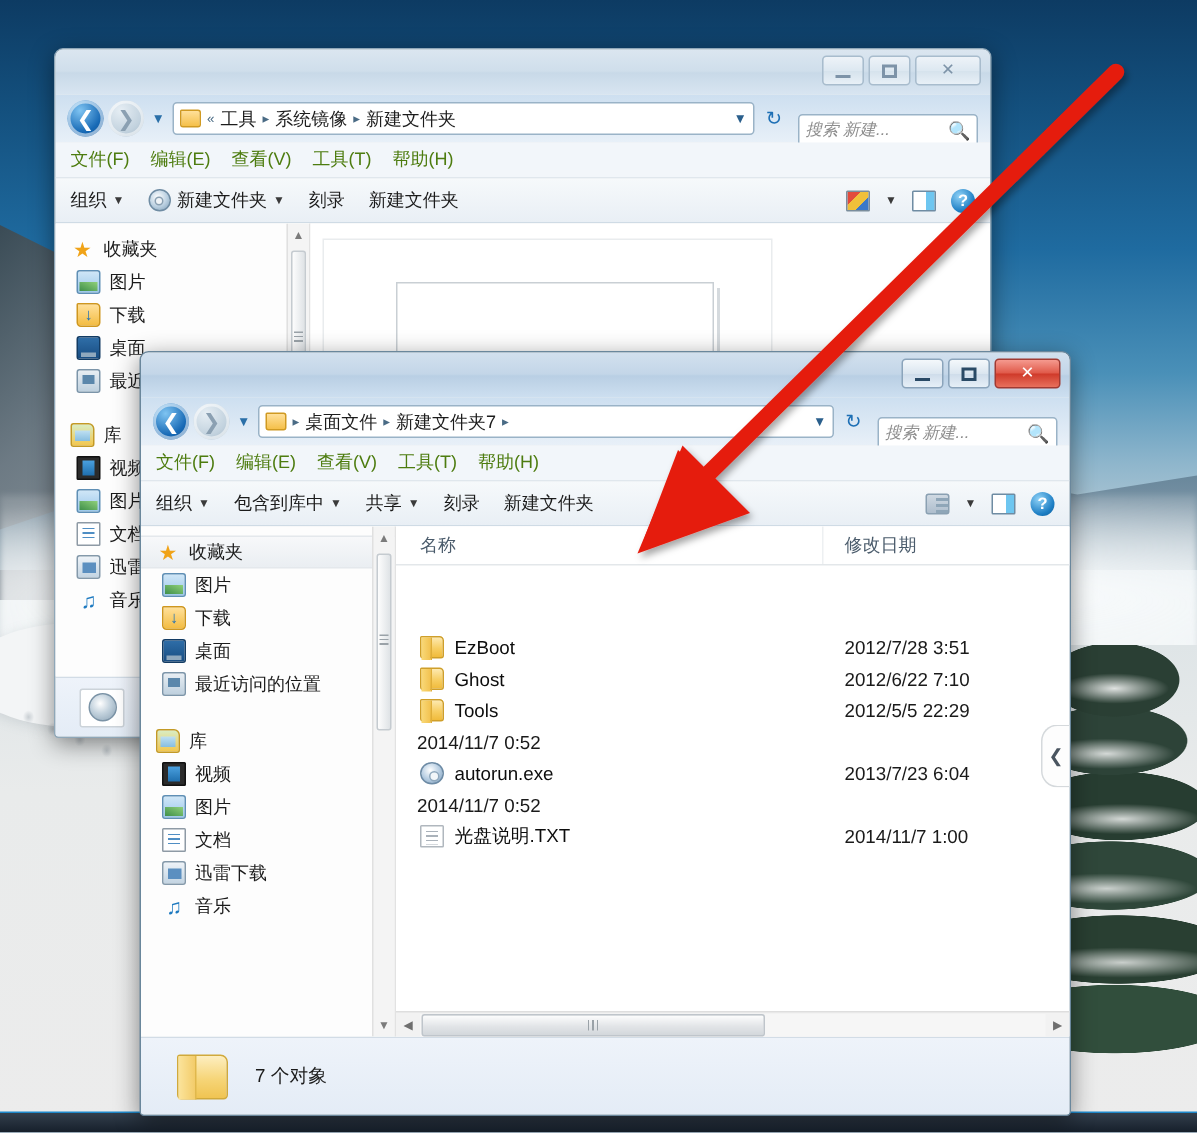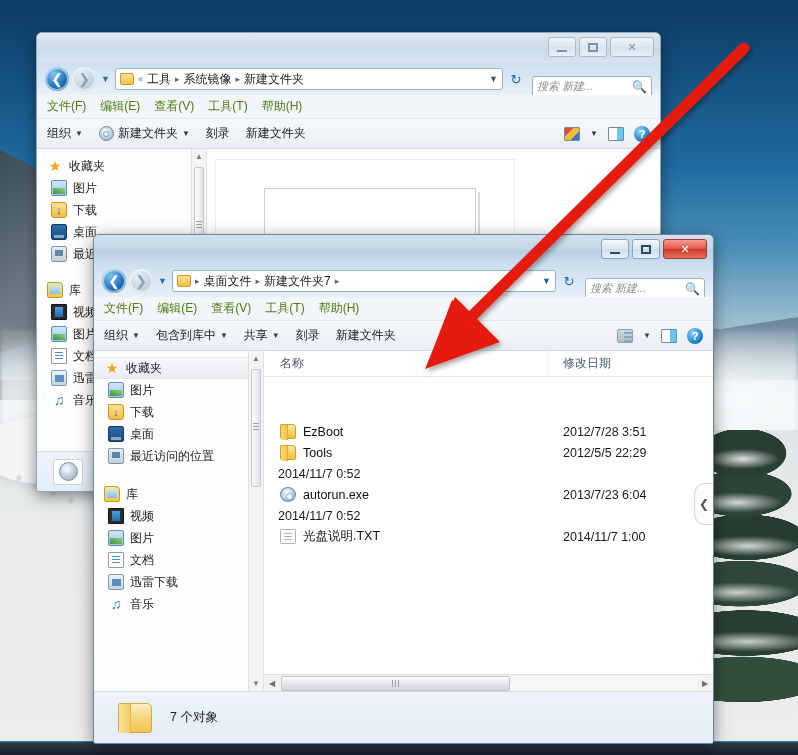--- a/index.html
+++ b/index.html
@@ -563,20 +563,27 @@
         <div class="row">
           <span class="nm">
             <span class="fico folder"></span>
             <span>EzBoot</span>
           </span>
           <span class="dt">2012/7/28 3:51</span>
         </div>
         <div class="row">
           <span class="nm">
             <span class="fico folder"></span>
+            <span>Ghost</span>
+          </span>
+          <span class="dt">2012/6/22 7:10</span>
+        </div>
+        <div class="row">
+          <span class="nm">
+            <span class="fico folder"></span>
             <span>Tools</span>
           </span>
           <span class="dt">2012/5/5 22:29</span>
         </div>
         <div class="row">
           <span class="dt">2014/11/7 0:52</span>
         </div>
         <div class="row">
           <span class="nm">
             <span class="fico disc"></span>

